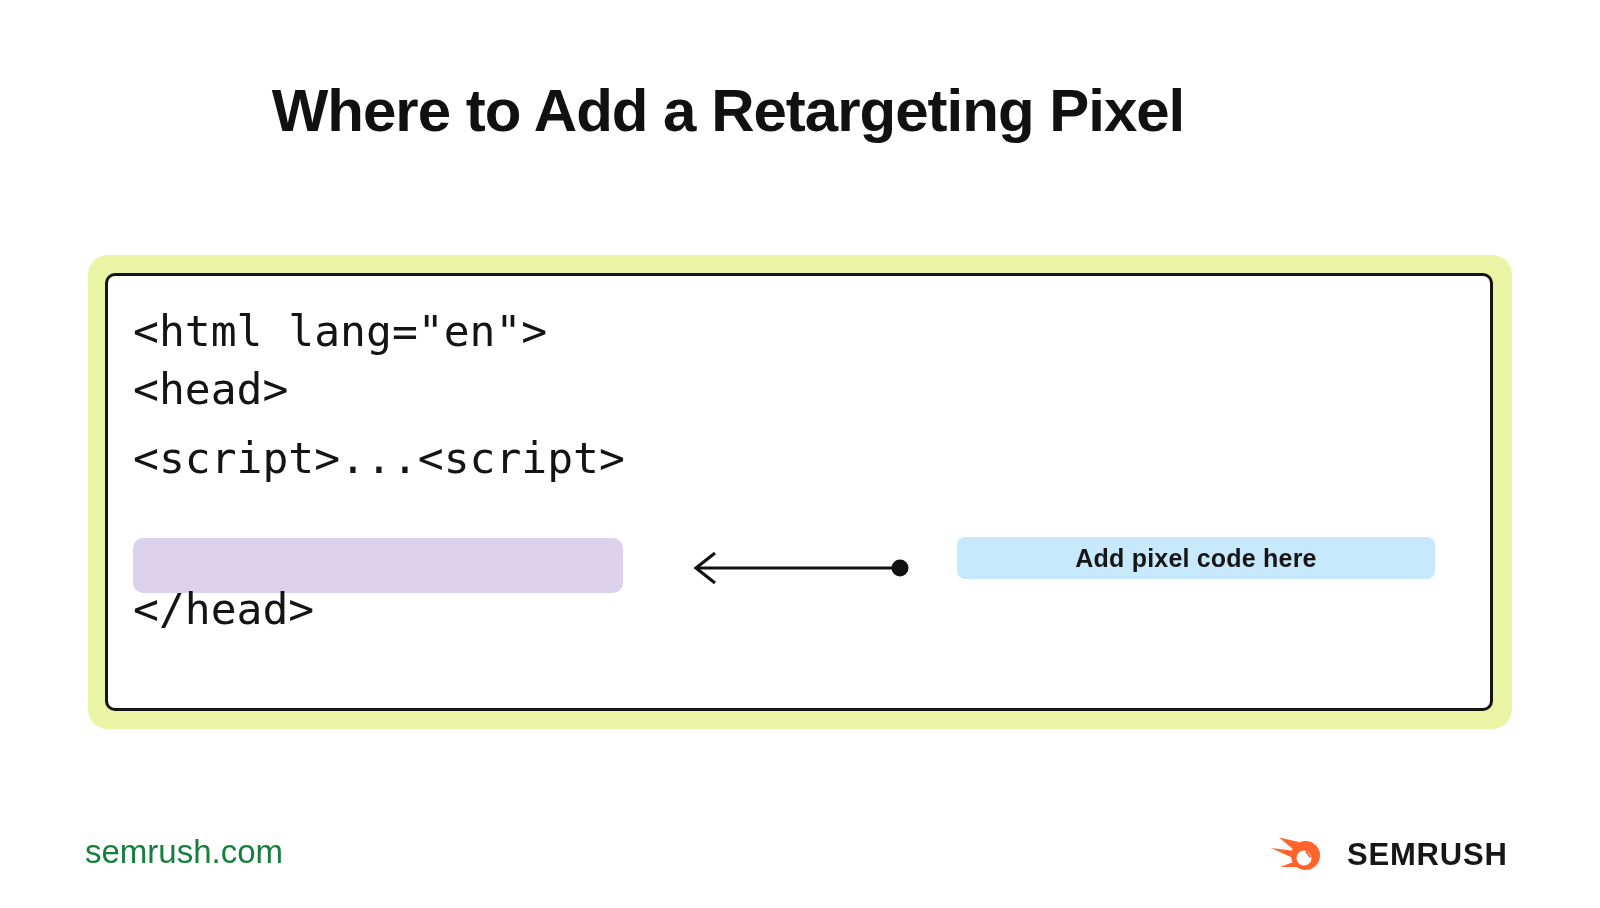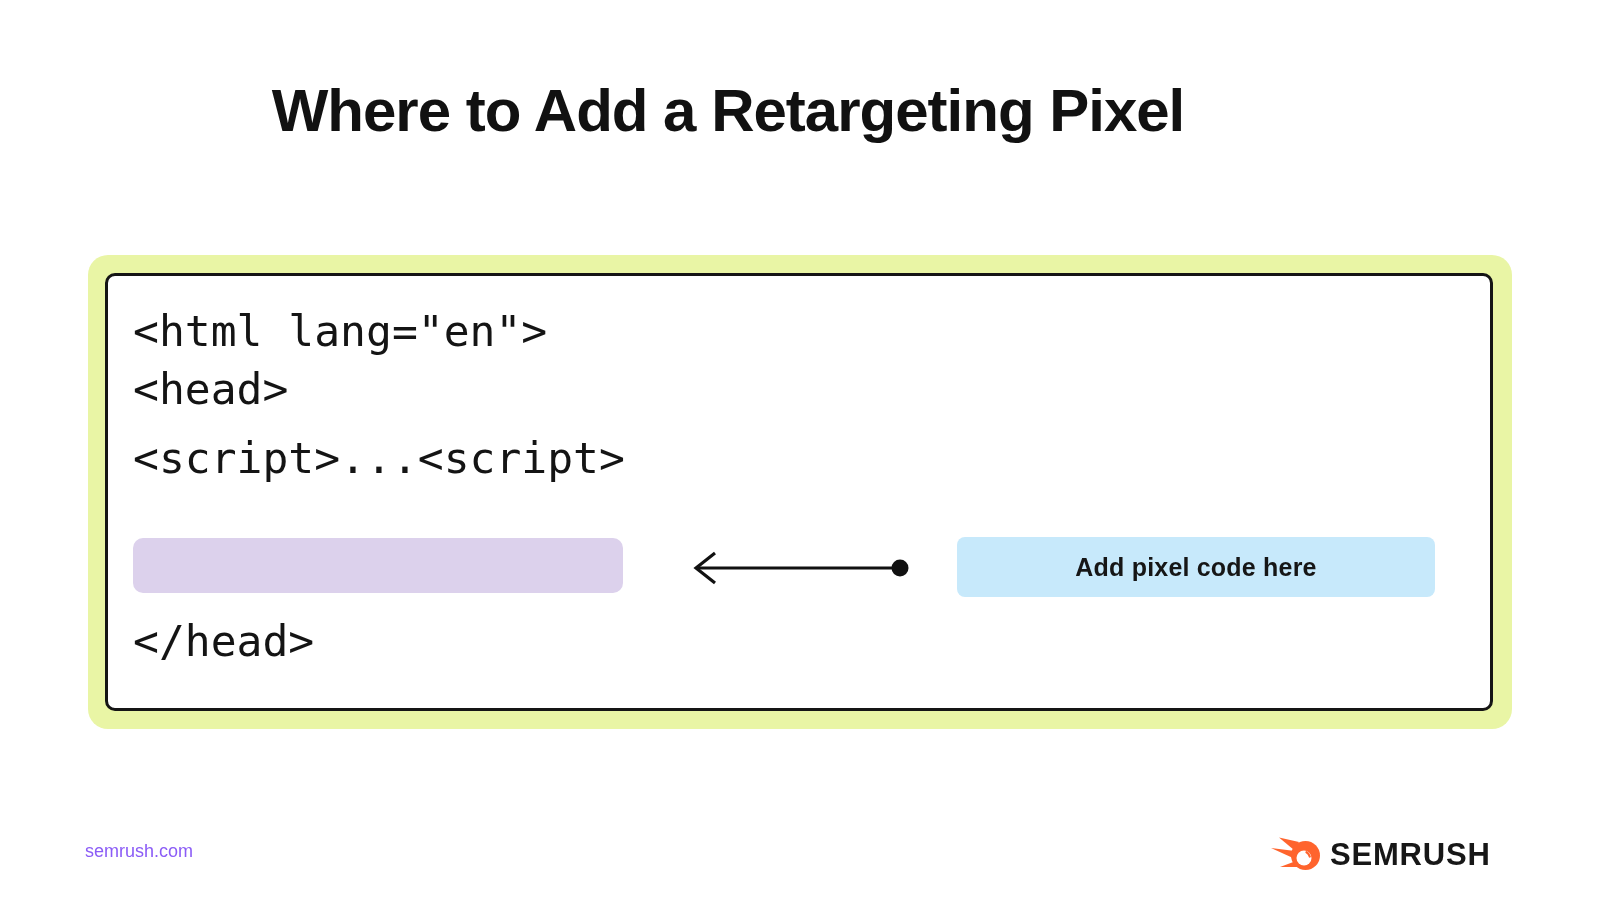--- a/index.html
+++ b/index.html
@@ -47,59 +47,58 @@
     left:133px;
     font-family:"DejaVu Sans Mono", monospace;
     font-size:43px;
     line-height:1;
     color:#141414;
     white-space:pre;
   }
   .code-line.l1{top:310px;}
   .code-line.l2{top:368px;}
   .code-line.l3{top:437px;}
-  .code-line.l4{top:620px;}
+  .code-line.l4{top:588px;}
   .placeholder{
     position:absolute;
     left:133px; top:538px;
     width:490px; height:55px;
     background:var(--highlight-purple);
     border-radius:10px;
   }
   .arrow{
     position:absolute;
     left:688px; top:548px;
   }
   .pixel-label{
     position:absolute;
     left:957px; top:537px;
-    width:478px; height:60px;
+    width:478px; height:42px;
     background:var(--label-blue);
     border-radius:8px;
     display:flex;
     align-items:center;
     justify-content:center;
     font-size:25px;
     font-weight:600;
     color:#161616;
     letter-spacing:0.2px;
   }
   .footer-site{
     position:absolute;
     left:85px; top:833px;
-    font-size:18px;
-    color:#8b5cf6;
-    margin-top:8px;
+    font-size:33px;
+    color:#15803d;
   }
   .logo{
     position:absolute;
     left:1271px; top:835px;
     display:flex;
     align-items:center;
-    gap:9px;
+    gap:26px;
   }
   .logo-text{
     font-size:31px;
     font-weight:700;
     letter-spacing:0.8px;
     color:#171717;
   }
 </style>
 </head>
 <body>

